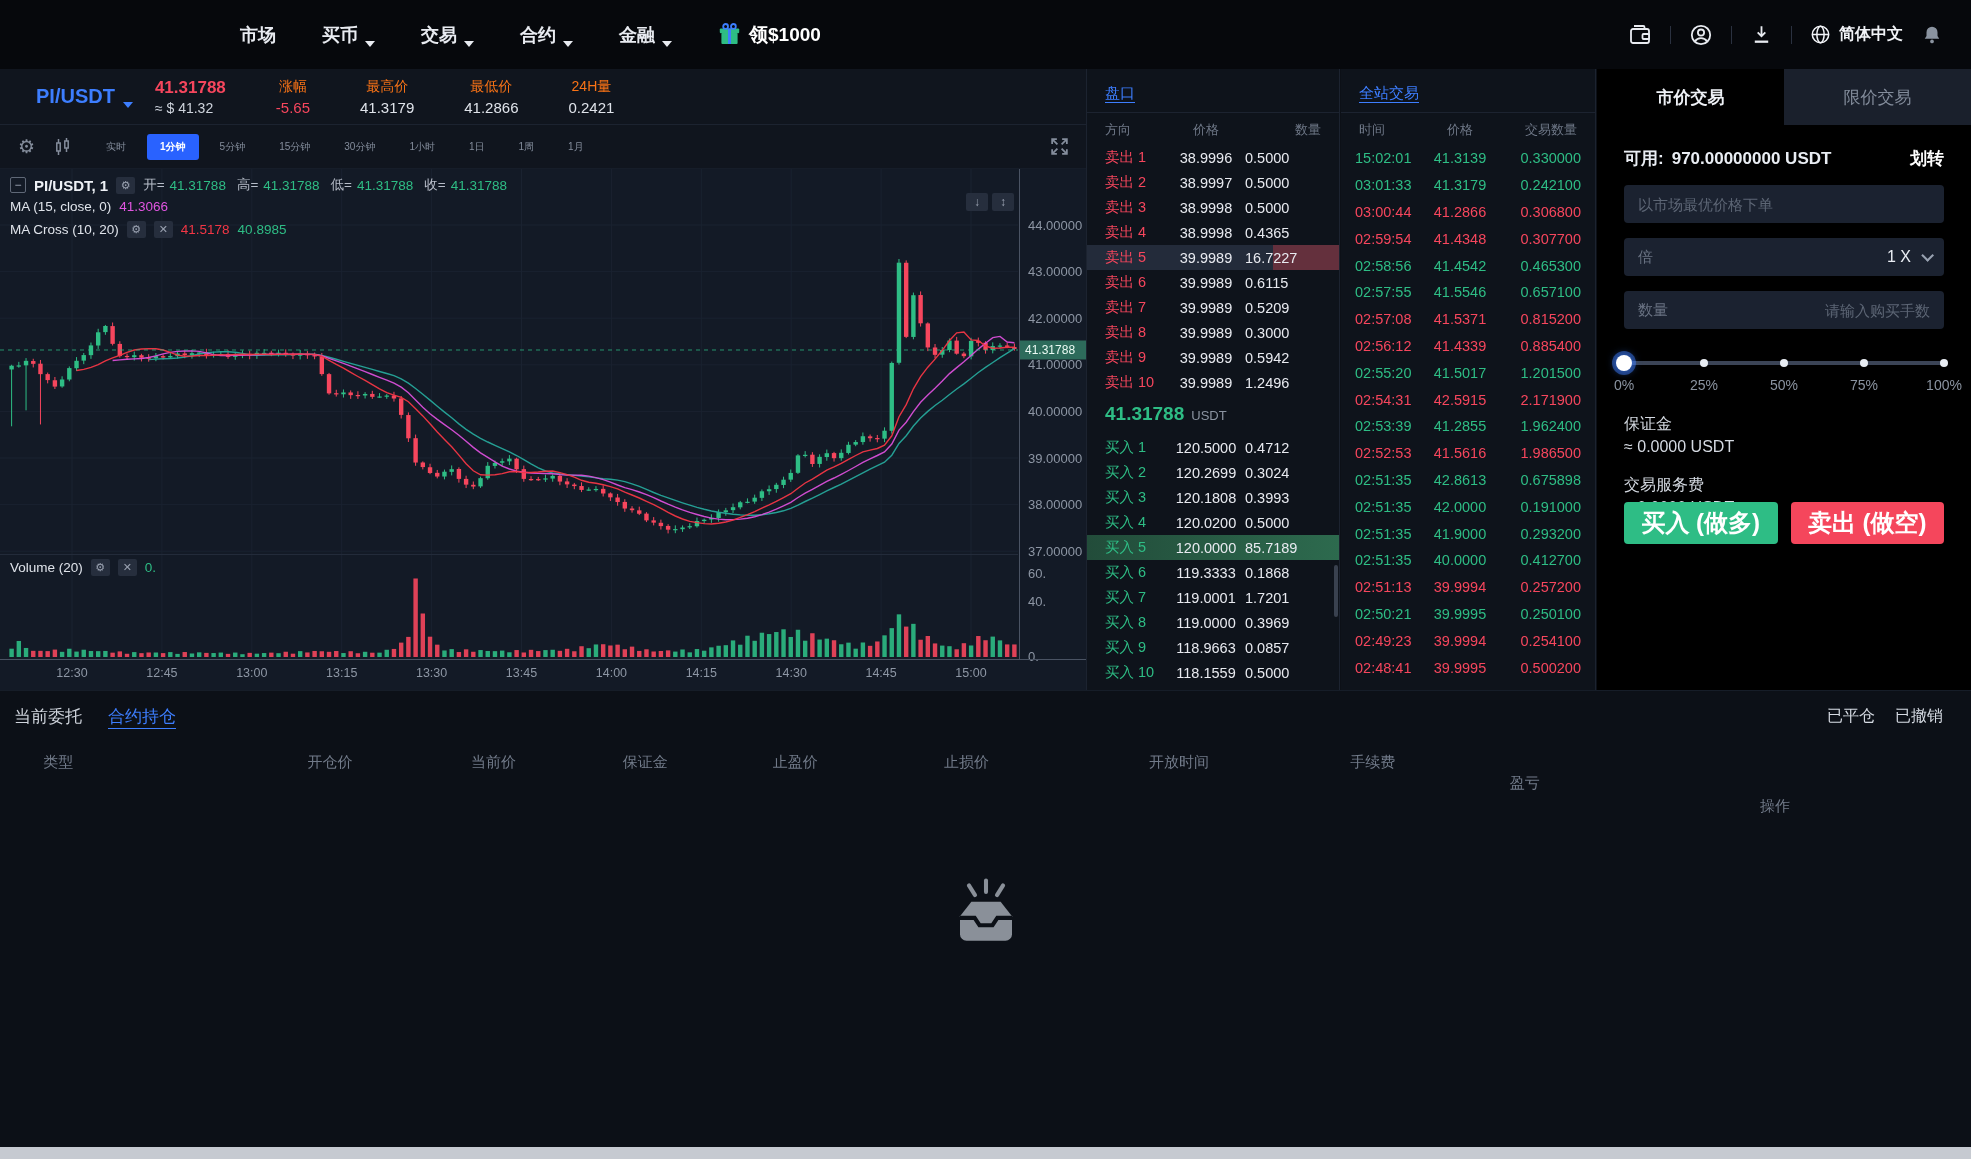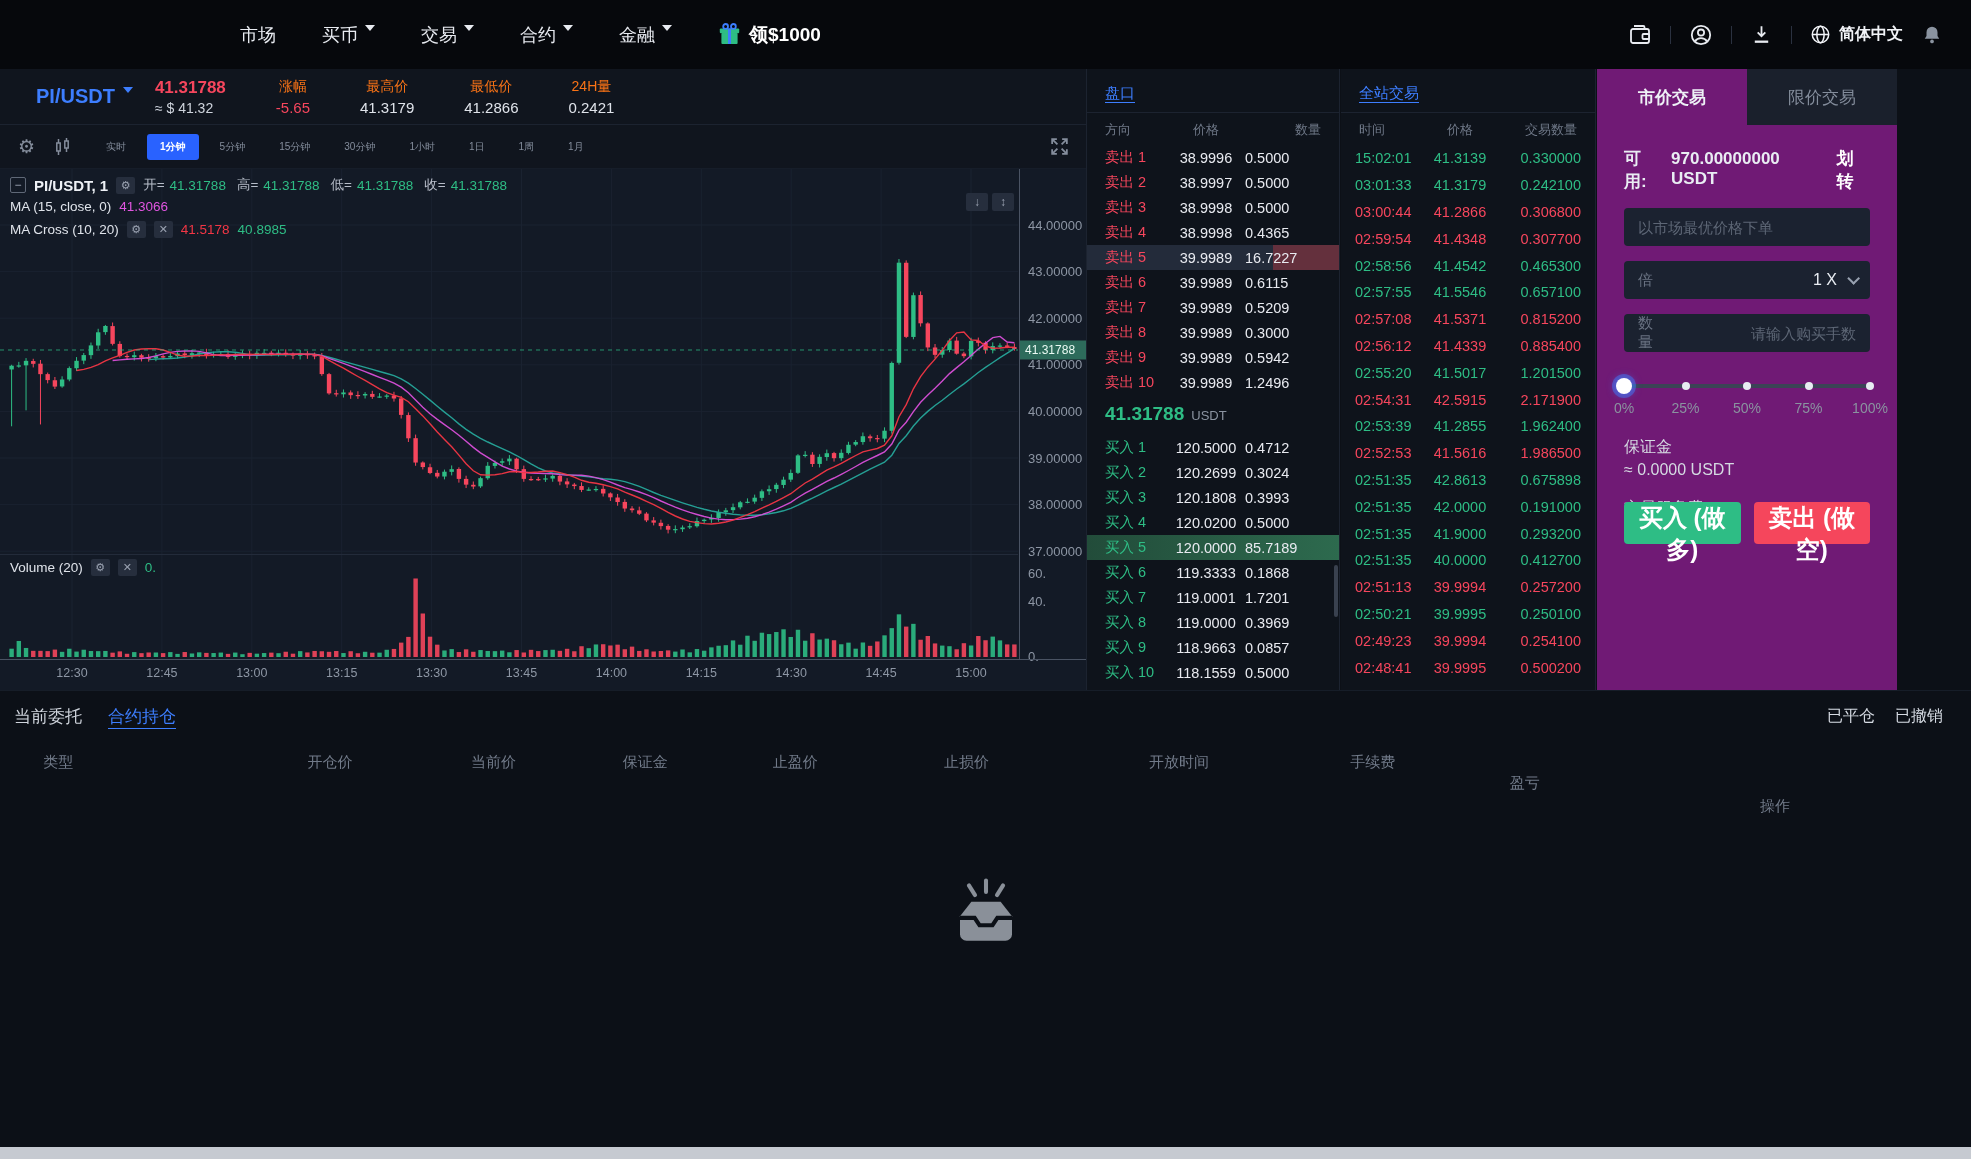--- a/index.html
+++ b/index.html
@@ -1,31 +1,31 @@
 <!DOCTYPE html>
 <html><head>
 <meta charset="utf-8">
 <style>
   *{box-sizing:border-box;margin:0;padding:0}
   html,body{width:1971px;height:1159px;background:#0c1017;font-family:"Liberation Sans",sans-serif;overflow:hidden;position:relative}
 
   
   .nav{position:absolute;left:0;top:0;width:1971px;height:69px;background:#06080c;display:flex;align-items:center}
   .nav-items{display:flex;align-items:center;gap:46px;padding-left:240px}
-  .nav-item{color:#e8ebf1;font-size:18px;font-weight:400;display:flex;align-items:flex-start;gap:7px;cursor:pointer;white-space:nowrap}
+  .nav-item{color:#e8ebf1;font-size:18px;font-weight:700;display:flex;align-items:flex-end;gap:7px;cursor:pointer;white-space:nowrap}
   .caret{width:0;height:0;border-left:5px solid transparent;border-right:5px solid transparent;border-top:6px solid #e8ebf1;margin-top:2px}
   .nav-promo{display:flex;align-items:center;gap:8px;color:#ffffff;font-size:19px;font-weight:700;margin-left:46px;cursor:pointer}
   .nav-right{margin-left:auto;display:flex;align-items:center;gap:18px;padding-right:28px}
   .nav-sep{width:1px;height:18px;background:#2a3140}
   .nav-ico{display:flex;align-items:center;justify-content:center;cursor:pointer}
   .lang{display:flex;align-items:center;gap:8px;color:#f2f4f8;font-size:16px;font-weight:700;cursor:pointer}
 
   
   .ticker{position:absolute;left:0;top:69px;width:1086px;height:56px;background:#10151e;border-bottom:1px solid #1c2330;display:flex;align-items:center}
-  .pair{color:#3d7eff;font-size:20px;font-weight:700;margin-left:36px;display:flex;align-items:flex-start;gap:8px;cursor:pointer}
+  .pair{color:#3d7eff;font-size:20px;font-weight:700;margin-left:36px;display:flex;align-items:flex-end;gap:8px;cursor:pointer}
   .pair .caret{border-top-color:#3d7eff}
   .price-block{margin-left:22px}
   .t-price{color:#f6465d;font-size:17px;font-weight:700}
   .t-approx{color:#cfd4dd;font-size:14px;margin-top:2px}
   .ticker-stats{display:flex;align-items:center}
   .t-stat{margin-left:50px;text-align:center}
   .t-label{color:#f97316;font-size:14px}
   .t-value{color:#dfe3ea;font-size:15px;margin-top:3px}
   .t-value.red{color:#f6465d}
 
@@ -81,21 +81,21 @@
   .tr-h span:nth-child(2){flex:1;text-align:center}
   .tr-h span:nth-child(3){width:92px;text-align:right}
   .tr-row{display:flex;align-items:center;height:26.8px;padding:0 14px;font-size:14.5px}
   .tr-row span:nth-child(1){width:76px}
   .tr-row span:nth-child(2){flex:1;text-align:center}
   .tr-row span:nth-child(3){width:92px;text-align:right}
   .tr-row.up{color:#2ebd85}
   .tr-row.down{color:#f6465d}
 
   
-  .tp{position:absolute;left:1597px;top:69px;width:300px;height:621px;background:#701a75}
+  .tp{position:absolute;left:1597px;top:69px;width:374px;height:621px;background:#000000}
   .tp-tabs{display:flex;height:56px}
   .tp-tab{flex:1;display:flex;align-items:center;justify-content:center;font-size:17px;color:#848d9c;background:#1a202c;cursor:pointer}
   .tp-tab.active{background:transparent;color:#eef1f6;font-weight:700}
   .tp-body{padding:0 27px}
   .avail{display:flex;align-items:baseline;margin-top:22px;color:#e9edf3;font-size:17px;font-weight:600;gap:8px}
   .transfer{margin-left:auto;color:#ffffff;font-weight:700;cursor:pointer}
   .field{margin-top:15px;height:38px;background:#1b2230;border-radius:4px;display:flex;align-items:center;padding:0 14px}
   .field-label{color:#6a7383;font-size:15px}
   .ghost-input{flex:1;background:transparent;border:none;outline:none;color:#dfe3ea;font-size:15px;font-family:"Liberation Sans",sans-serif;height:100%}
   .ghost-input::placeholder{color:#5d6675}

